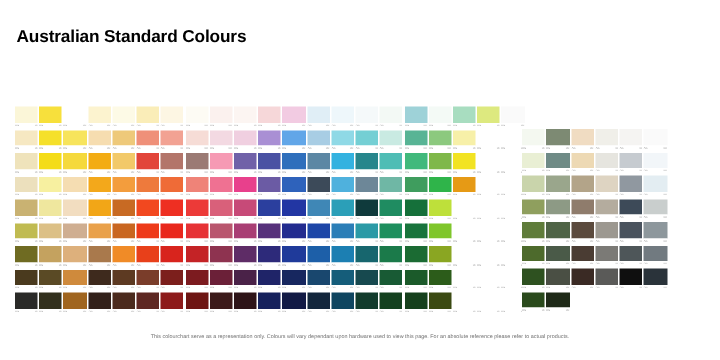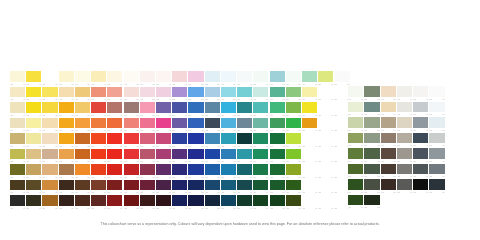--- a/index.html
+++ b/index.html
@@ -115,20 +115,21 @@
     color: #6f6f6f;
     letter-spacing: 0.02px;
     white-space: nowrap;
   }
 </style>
 </head>
 <body>
 
 <div id="page">
 
+  <div id="page-title">Australian Standard Colours</div>
 
   <div id="chart-area">
     <div class="swatch-block" id="block-main">
         <div class="swatch-cell">
           <div class="swatch-chip" style="background: rgb(251, 246, 216);"></div>
           <div class="swatch-label">
             <span class="code">AS</span>
             <span class="num">00</span>
           </div>
         </div>

